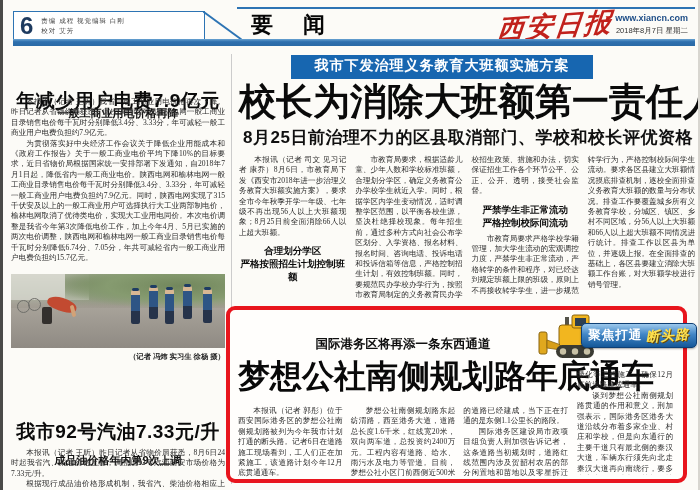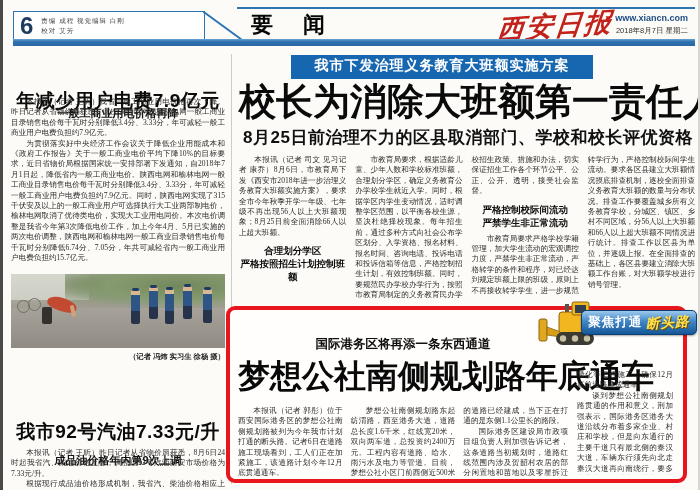--- a/index.html
+++ b/index.html
@@ -68,21 +68,21 @@
   
   .redbox{position:absolute;left:223px;top:306px;width:461px;height:177px;box-sizing:border-box;
     border:4px solid #e8151d;border-radius:9px;background:#fffefc;}
   .rb-inner{display:flex;height:100%;box-sizing:border-box;padding:4px 8px;}
   .rb-left{width:330px;padding-top:22px;box-sizing:border-box;}
   .rb-kicker{text-align:center;font-size:12.5px;font-weight:bold;color:#101010;}
   .rb-headline{text-align:center;font-size:32px;font-weight:900;color:#090909;margin-top:2px;white-space:nowrap;}
   .road-flow{height:82px;margin-top:7px;column-count:3;column-gap:8px;column-fill:auto;overflow:hidden;}
   .rb-right{flex:1;padding:56px 2px 0 9px;overflow:hidden;box-sizing:border-box;}
   
-  .badge{position:absolute;left:534px;top:294px;width:164px;height:60px;z-index:6;}
+  .badge{position:absolute;left:534px;top:307px;width:164px;height:60px;z-index:6;}
   .badge-pill{position:absolute;left:44px;top:16px;width:116px;height:25px;border-radius:5px;
     border:1px solid #0e3f74;box-sizing:border-box;
     background:linear-gradient(180deg,#9dc9ec 0%,#4186c6 45%,#155899 100%);
     box-shadow:0 1px 2px rgba(0,0,0,.35);display:flex;align-items:center;justify-content:center;}
   .pill-main{font-size:12.5px;font-weight:bold;color:#fff;letter-spacing:1px;}
   .pill-accent{font-size:13.5px;font-weight:bold;font-style:italic;color:#ffe14d;margin-left:4px;
     transform:rotate(-4deg);text-shadow:1px 1px 0 #6e4a00;letter-spacing:1px;}
   .dozer{position:absolute;left:0;top:4px;}
 </style>
 </head>
@@ -145,22 +145,22 @@
   <div class="main-headline">校长为消除大班额第一责任人</div>
   <div class="main-deck">8月25日前治理不力的区县取消部门、学校和校长评优资格</div>
   <div class="main-flow">
       <p class="bp">本报讯（记者 司文 见习记者 康乔）8月6日，市教育局下发《西安市2018年进一步治理义务教育大班额实施方案》，要求全市今年秋季开学一年级、七年级不再出现56人以上大班额现象；8月25日前全面消除66人以上超大班额。</p>
       <div class="flow-subhead">
         <div>合理划分学区</div>
         <div>严格按照招生计划控制班额</div>
       </div>
       <p class="bp">市教育局要求，根据适龄儿童、少年人数和学校标准班额，合理划分学区，确定义务教育公办学校学生就近入学。同时，根据学区内学生变动情况，适时调整学区范围，以平衡各校生源，坚决杜绝择校现象。每年招生前，通过多种方式向社会公布学区划分、入学资格、报名材料、报名时间、咨询电话、投诉电话和投诉信箱等信息，严格控制招生计划，有效控制班额。同时，要规范民办学校办学行为，按照市教育局制定的义务教育民办学校招生政策、措施和办法，切实保证招生工作各个环节公平、公正、公开、透明，接受社会监督。</p>
       <div class="flow-subhead">
+        <div>严禁学生非正常流动</div>
         <div>严格控制校际间流动</div>
-        <div>严禁学生非正常流动</div>
       </div>
       <p class="bp">市教育局要求严格学校学籍管理，加大学生流动的宏观调控力度，严禁学生非正常流动，严格转学的条件和程序，对已经达到规定班额上限的班级，原则上不再接收转学学生，进一步规范转学行为，严格控制校际间学生流动。要求各区县建立大班额情况摸底排查机制，逐校全面排查义务教育大班额的数量与分布状况。排查工作要覆盖城乡所有义务教育学校，分城区、镇区、乡村不同区域，分56人以上大班额和66人以上超大班额不同情况进行统计。排查工作以区县为单位，并逐级上报。在全面排查的基础上，各区县要建立消除大班额工作台账，对大班额学校进行销号管理。</p>
     </div>
 
   <div class="redbox">
     <div class="rb-inner">
       <div class="rb-left">
         <div class="rb-kicker">国际港务区将再添一条东西通道</div>
         <div class="rb-headline">梦想公社南侧规划路年底通车</div>
         <div class="road-flow">

